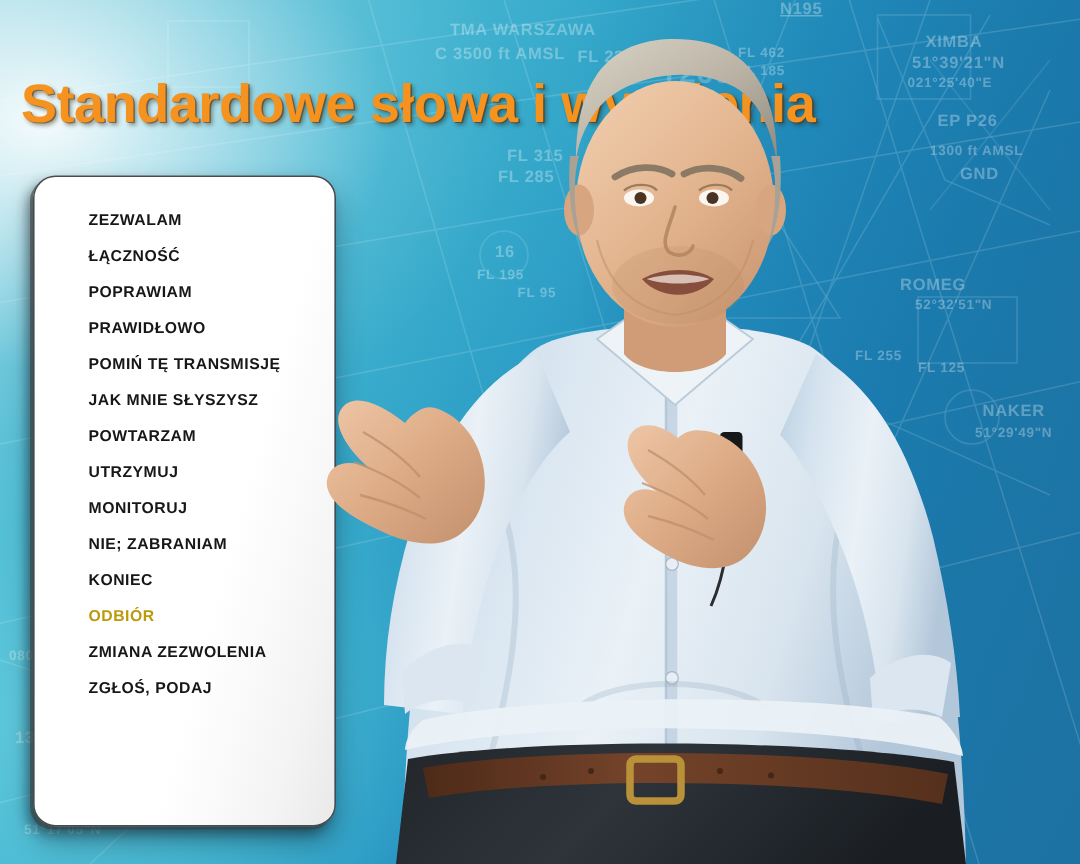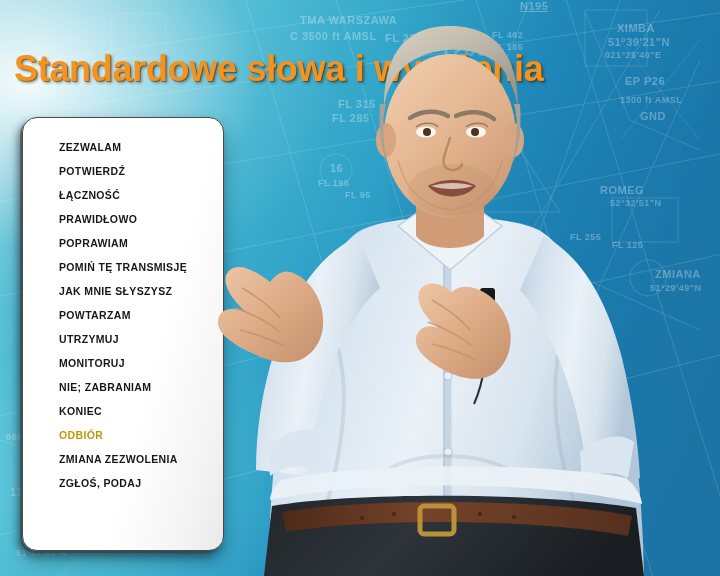--- a/index.html
+++ b/index.html
@@ -183,44 +183,43 @@
       <div class="chart-text ct-sm" style="left: 492px; top: 42px;">FL 185</div>
       <div class="chart-text ct-md" style="left: 520px; top: 0; text-decoration: underline;">N195</div>
       <div class="chart-text ct-md" style="left: 617px; top: 22px;">XIMBA</div>
       <div class="chart-text ct-md" style="left: 608px; top: 36px;">51°39'21"N</div>
       <div class="chart-text ct-sm" style="left: 605px; top: 50px;">021°25'40"E</div>
       <div class="chart-text ct-md" style="left: 625px; top: 75px;">EP P26</div>
       <div class="chart-text ct-sm" style="left: 620px; top: 95px;">1300 ft AMSL</div>
       <div class="chart-text ct-md" style="left: 640px; top: 110px;">GND</div>
       <div class="chart-text ct-md" style="left: 600px; top: 184px;">ROMEG</div>
       <div class="chart-text ct-sm" style="left: 610px; top: 198px;">52°32'51"N</div>
-      <div class="chart-text ct-md" style="left: 655px; top: 268px;">ZMIANA</div>
+      <div class="chart-text ct-md" style="left: 655px; top: 268px;">NAKER</div>
       <div class="chart-text ct-sm" style="left: 650px; top: 283px;">51°29'49"N</div>
       <div class="chart-text ct-md" style="left: 338px; top: 98px;">FL 315</div>
       <div class="chart-text ct-md" style="left: 332px; top: 112px;">FL 285</div>
       <div class="chart-text ct-xl" style="left: 378px; top: 122px;">21</div>
       <div class="chart-text ct-md" style="left: 330px; top: 162px;">16</div>
       <div class="chart-text ct-sm" style="left: 318px; top: 178px;">FL 195</div>
       <div class="chart-text ct-sm" style="left: 318px; top: 190px; padding-left: 27px;">FL 95</div>
       <div class="chart-text ct-sm" style="left: 570px; top: 232px;">FL 255</div>
       <div class="chart-text ct-sm" style="left: 612px; top: 240px;">FL 125</div>
       <div class="chart-text ct-sm" style="left: 16px; top: 548px;">51°17'05"N</div>
       <div class="chart-text ct-md" style="left: 10px; top: 486px;">135</div>
       <div class="chart-text ct-sm" style="left: 6px; top: 432px;">080</div>
     </div>
 
   <div class="title">Standardowe słowa i wyrażenia</div>
 
   <div class="card">
     <ul class="card-list" id="phraseList">
         <li>ZEZWALAM</li>
-        <li>POTWIERDŹ</li>
         <li>ŁĄCZNOŚĆ</li>
+        <li>POPRAWIAM</li>
         <li>PRAWIDŁOWO</li>
-        <li>POPRAWIAM</li>
         <li>POMIŃ TĘ TRANSMISJĘ</li>
         <li>JAK MNIE SŁYSZYSZ</li>
         <li>POWTARZAM</li>
         <li>UTRZYMUJ</li>
         <li>MONITORUJ</li>
         <li>NIE; ZABRANIAM</li>
         <li>KONIEC</li>
         <li class="hl">ODBIÓR</li>
         <li>ZMIANA ZEZWOLENIA</li>
         <li>ZGŁOŚ, PODAJ</li>

